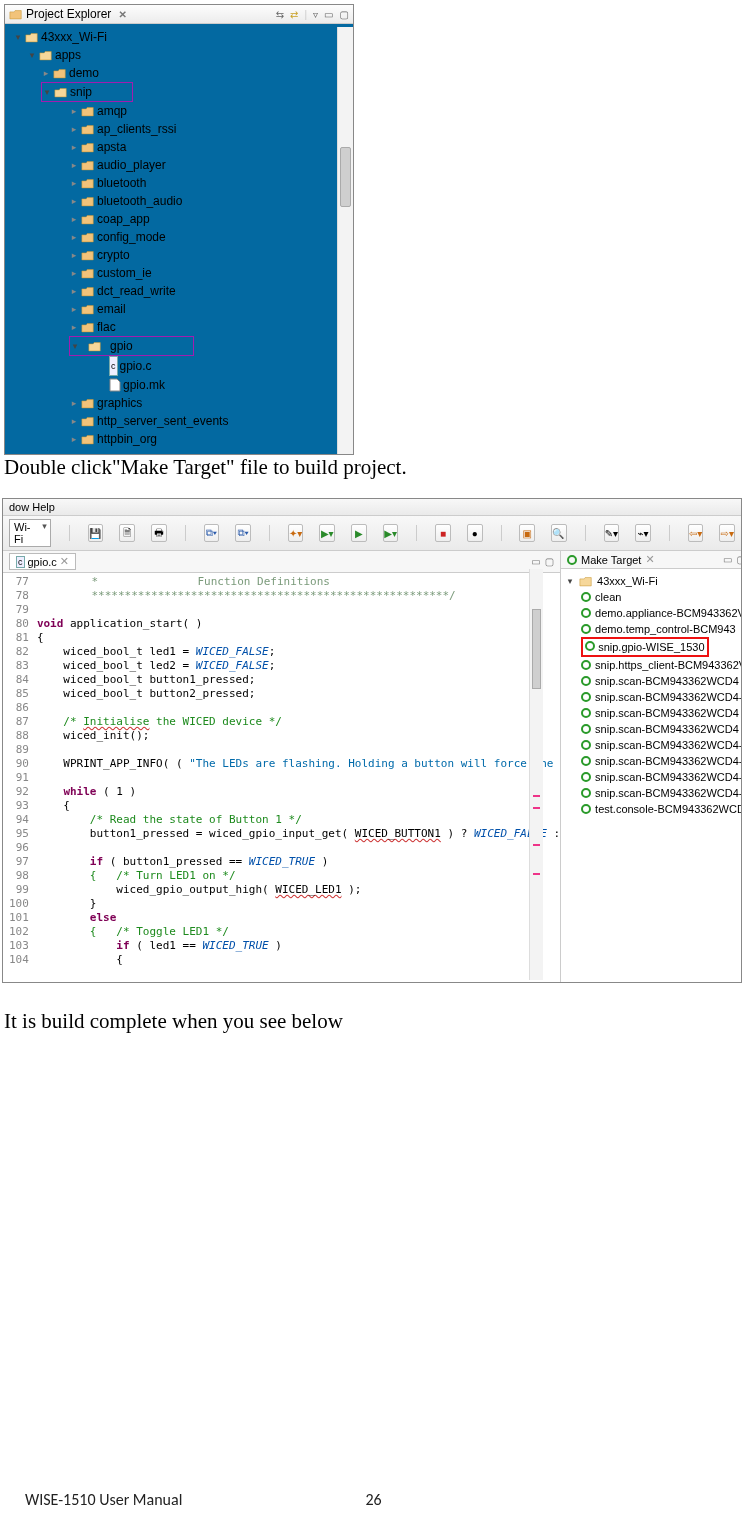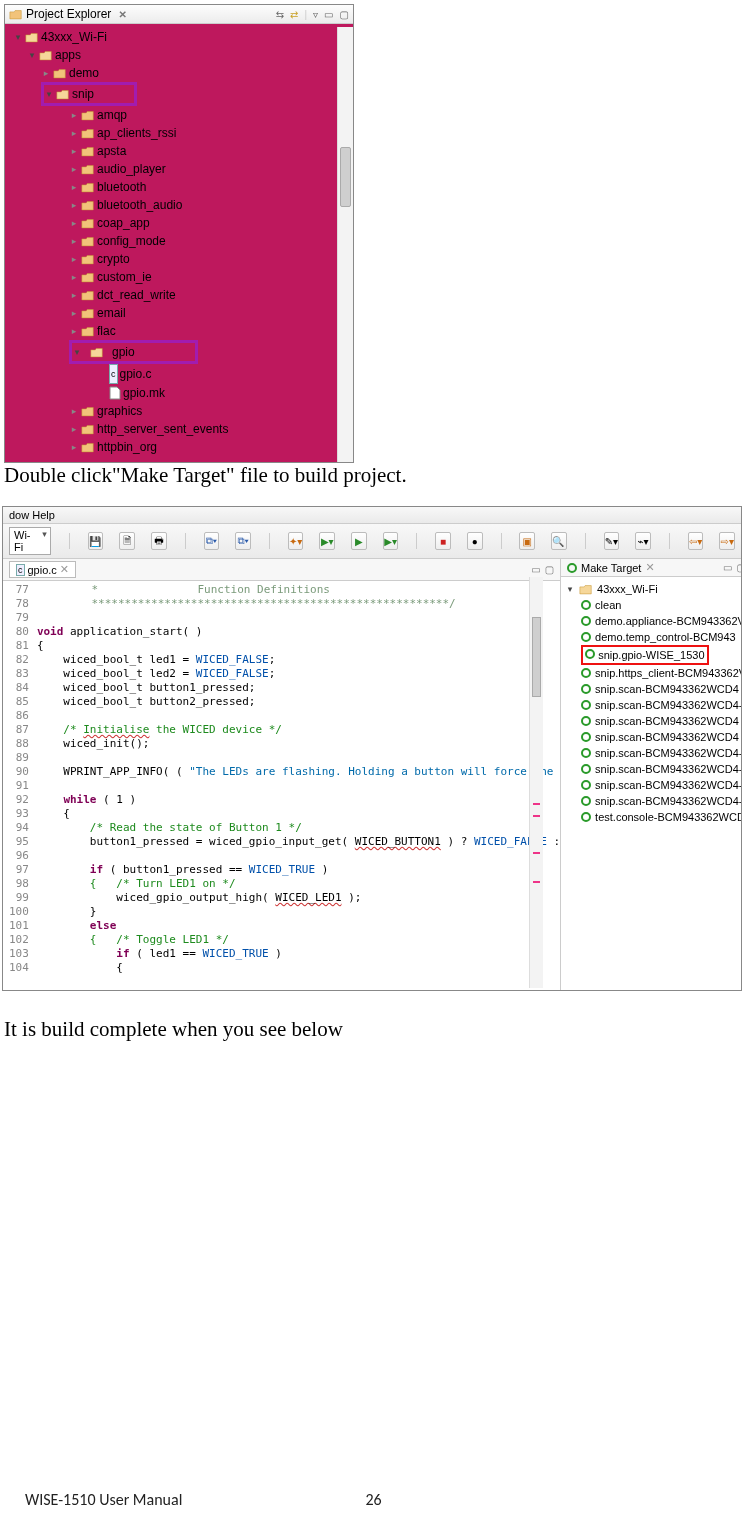--- a/index.html
+++ b/index.html
@@ -10,21 +10,21 @@
     width: 747px;
     padding: 0;
   }
   .page { position: relative; height: 1523px; }
 
   
   .explorer {
     border: 1px solid #888;
     width: 350px;
     margin: 4px 0 0 4px;
-    background: #be185d;
+    background: #0369a1;
     font-size: 12px;
   }
   .explorer-header {
     display: flex;
     align-items: center;
     background: linear-gradient(#fdfdfd,#ececec);
     border-bottom: 1px solid #ccc;
     padding: 2px 4px;
     gap: 3px;
   }
@@ -38,21 +38,21 @@
   .twisty.open::before { content:"▾"; }
   .twisty.closed::before { content:"▸"; color:#888;}
   .indent1 { padding-left: 14px; }
   .indent2 { padding-left: 28px; }
   .indent3 { padding-left: 56px; }
   .indent4 { padding-left: 84px; }
   .node-label { }
   .file-c { border:1px solid #7aa; padding:0 1px; font-size:9px; background:#eef; }
 
   .redbox {
-    border: 3px solid #a21caf;
+    border: 1px solid #a21caf;
   }
   .redbox-snip { padding: 0 40px 0 0; margin-left: 28px; display:inline-flex; align-items:center; gap:2px;}
   .redbox-gpio { padding: 0 60px 0 0; margin-left:56px; display:inline-flex; align-items:center; gap:8px;}
 
   .explorer-scroll {
     position:absolute; right:0; top:22px; bottom:0; width:16px;
     background:#f3f3f3; border-left:1px solid #ddd;
   }
   .explorer-scroll .thumb {
     position:absolute; left:2px; right:2px; top:120px; height:60px;
@@ -133,21 +133,21 @@
     line-height: 14px;
     padding: 2px 0 0 2px;
     display:flex;
     overflow:hidden;
     flex:1;
   }
   .gutter { color:#888; text-align:right; padding:0 8px 0 4px; user-select:none;}
   .gutter div { height:14px; }
   .src { white-space: pre; }
   .kw { color:#7f0055; font-weight:bold; }
-  .type { color:#0050aa; }
+  .type { color:#0050aa; font-style:italic; }
   .str { color:#006aaa; }
   .cmt { color:#1d8a1d; }
   .cmtblock { color:#7a9a7a;margin-left:48px; }
   .ul { text-decoration: underline wavy #cc3333; text-decoration-skip-ink:none;}
 
   .target-pane { width: 196px; display:flex; flex-direction:column; }
   .target-tab {
     border-bottom:1px solid #ccc; padding:2px 6px; background:#f7f7f7;
     display:flex; align-items:center; gap:4px;
   }

